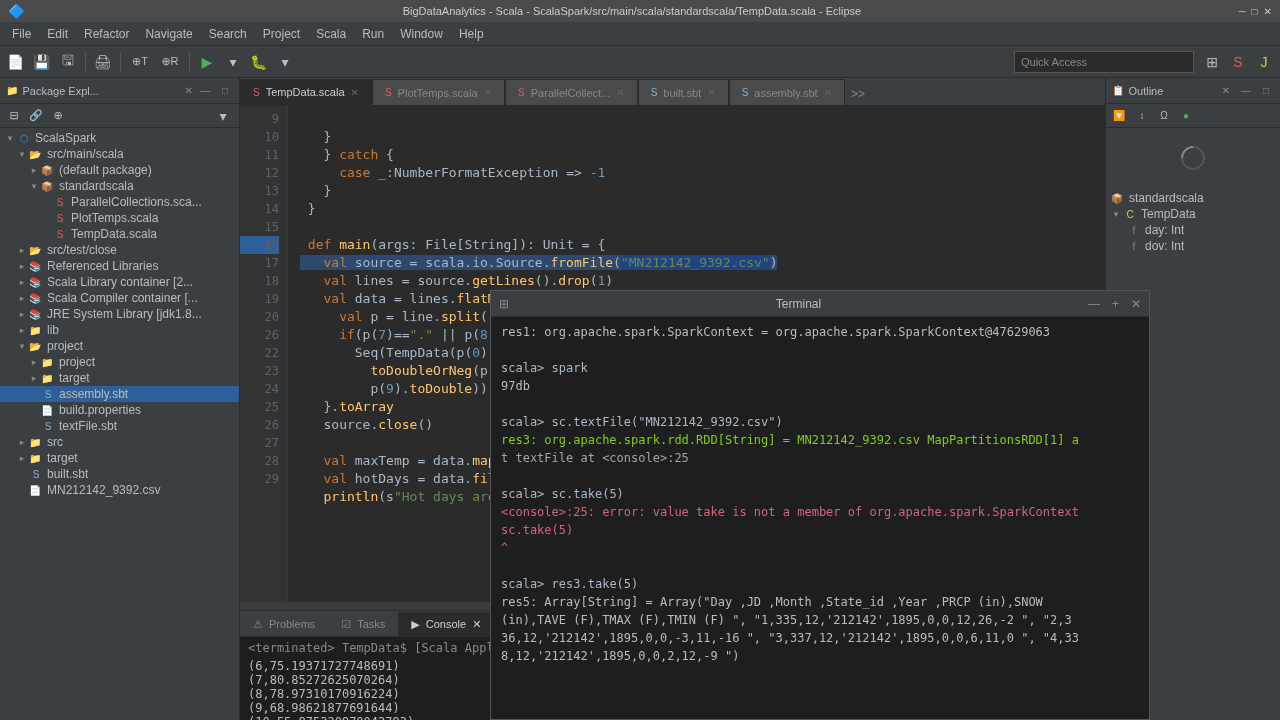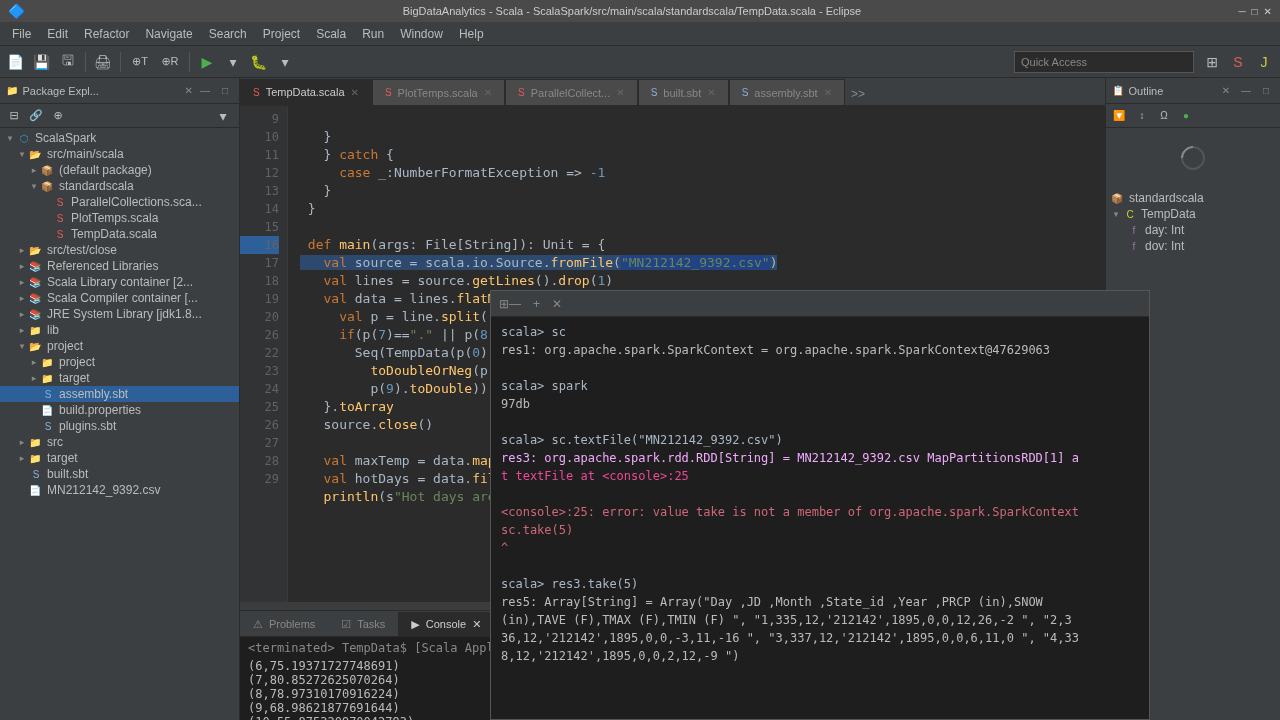--- a/index.html
+++ b/index.html
@@ -280,21 +280,21 @@
           <span class="tree-indent" style="width:28px;"></span>
           <span class="tree-arrow" style="width:12px;"></span>
           <span class="tree-icon file-icon">📄</span>
           <span class="tree-label">build.properties</span>
         </div>
 
         <div class="tree-item">
           <span class="tree-indent" style="width:28px;"></span>
           <span class="tree-arrow" style="width:12px;"></span>
           <span class="tree-icon sbt-icon">S</span>
-          <span class="tree-label">plugins.sbt</span>
+          <span class="tree-label">textFile.sbt</span>
         </div>
 
         <div class="tree-item">
           <span class="tree-indent" style="width:16px;"></span>
           <span class="tree-arrow">▸</span>
           <span class="tree-icon" style="color:#dcb67a;">📁</span>
           <span class="tree-label">src</span>
         </div>
 
         <div class="tree-item">
@@ -476,37 +476,38 @@
       </div>
     </div>
 
   </div>
 
   <div class="terminal-panel">
     <div class="terminal-header">
       <div class="terminal-header-btns">
         <span style="color:#888;">⊞</span>
       </div>
+      <div class="terminal-header-title">Terminal</div>
       <div class="terminal-header-btns">
         <span style="cursor:pointer; color:#888;">—</span>
         <span style="cursor:pointer; color:#888; margin-left:6px;">+</span>
         <span style="cursor:pointer; color:#888; margin-left:6px;">✕</span>
       </div>
     </div>
     <div class="terminal-content">
-      <div><span style="color:#a9b7c6;">scala&gt; </span><span style="color:#a9b7c6;">sc</span></div>
       <div style="color:#bbb;">res1: org.apache.spark.SparkContext = org.apache.spark.SparkContext@47629063</div>
       <div>&nbsp;</div>
       <div><span style="color:#a9b7c6;">scala&gt; </span><span style="color:#a9b7c6;">spark</span></div>
       <div style="color:#bbb;">97db</div>
       <div>&nbsp;</div>
       <div><span style="color:#a9b7c6;">scala&gt; </span><span style="color:#a9b7c6;">sc.textFile("MN212142_9392.csv")</span></div>
-      <div style="color:#f0abfc;">res3: org.apache.spark.rdd.RDD[String] = MN212142_9392.csv MapPartitionsRDD[1] a</div>
-      <div style="color:#ec4899;">t textFile at &lt;console&gt;:25</div>
+      <div style="color:#84cc16;">res3: org.apache.spark.rdd.RDD[String] = MN212142_9392.csv MapPartitionsRDD[1] a</div>
+      <div style="color:#a3a3a3;">t textFile at &lt;console&gt;:25</div>
       <div>&nbsp;</div>
+      <div><span style="color:#a9b7c6;">scala&gt; </span><span style="color:#a9b7c6;">sc.take(5)</span></div>
       <div style="color:#cf6679;">&lt;console&gt;:25: error: value take is not a member of org.apache.spark.SparkContext</div>
       <div style="color:#cf6679;">       sc.take(5)</div>
       <div style="color:#cf6679;">          ^</div>
       <div>&nbsp;</div>
       <div><span style="color:#a9b7c6;">scala&gt; </span><span style="color:#a9b7c6;">res3.take(5)</span></div>
       <div style="color:#bbb;">res5: Array[String] = Array("Day  ,JD  ,Month  ,State_id  ,Year  ,PRCP (in),SNOW</div>
       <div style="color:#bbb;"> (in),TAVE (F),TMAX (F),TMIN (F) ", "1,335,12,'212142',1895,0,0,12,26,-2 ", "2,3</div>
       <div style="color:#bbb;">36,12,'212142',1895,0,0,-3,11,-16 ", "3,337,12,'212142',1895,0,0,6,11,0 ", "4,33</div>
       <div style="color:#bbb;">8,12,'212142',1895,0,0,2,12,-9 ")</div>
       <div>&nbsp;</div>

